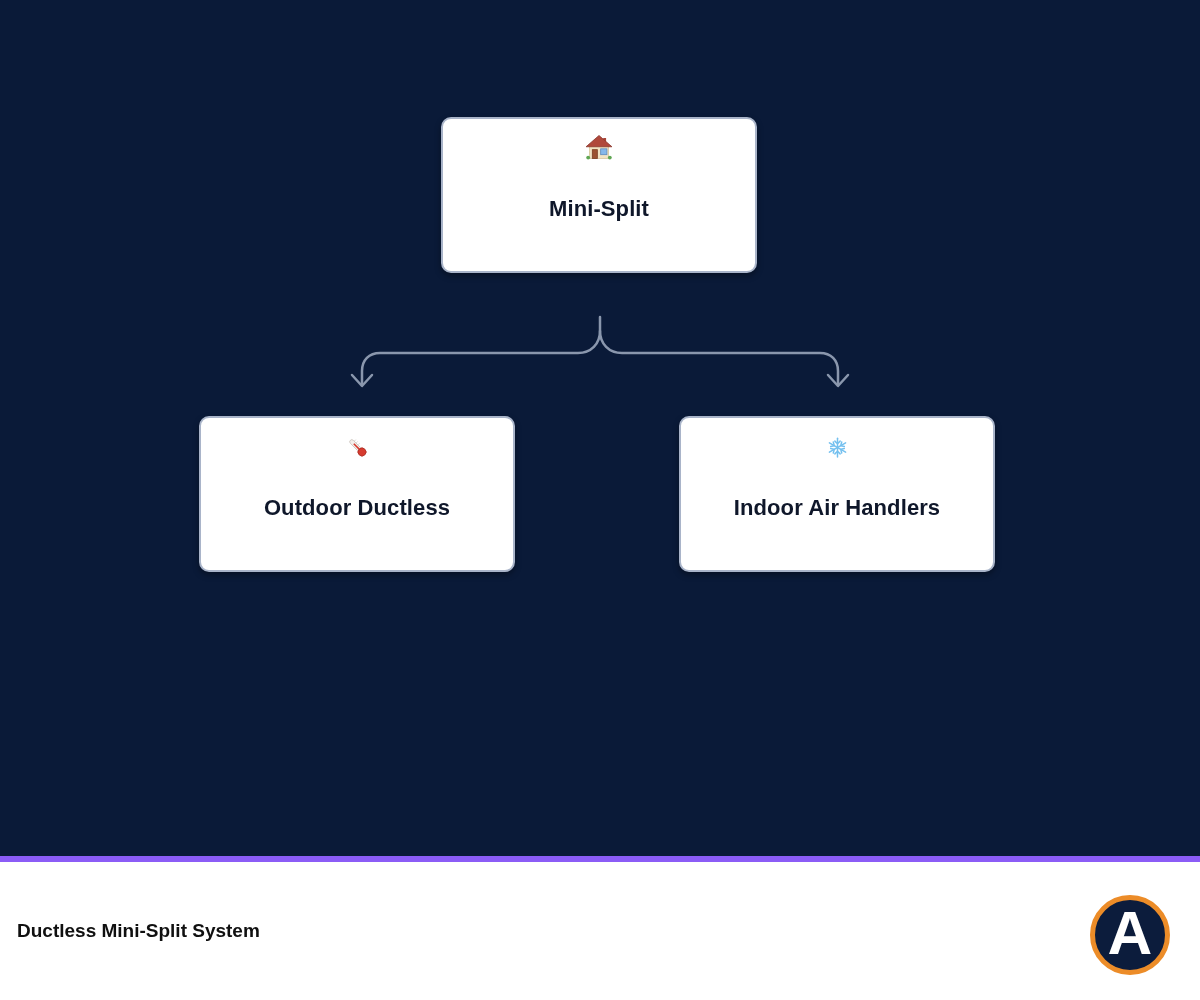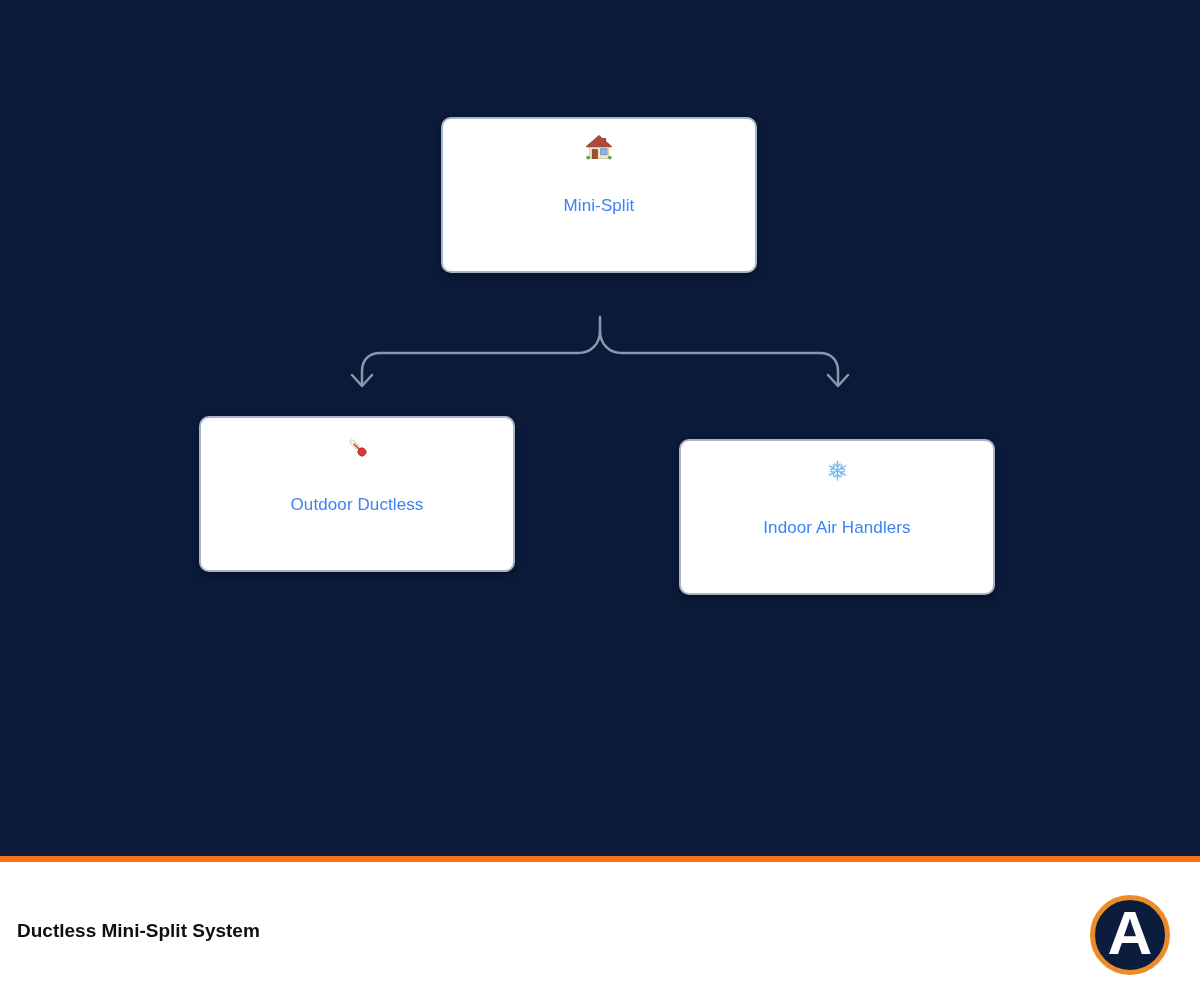--- a/index.html
+++ b/index.html
@@ -31,42 +31,42 @@
     border-radius: 10px;
     box-sizing: border-box;
     box-shadow: 0 3px 6px rgba(0,0,0,0.35);
     display: flex;
     flex-direction: column;
     align-items: center;
     padding-top: 13px;
   }
   .node-root  { left: 441px; top: 117px; }
   .node-left  { left: 199px; top: 416px; }
-  .node-right { left: 679px; top: 439px; }
+  .node-right { left: 679px; top: 416px; }
   .node .icon-wrap {
     height: 32px;
     display: flex;
     align-items: center;
     justify-content: center;
   }
   .node .label {
     margin-top: 32px;
-    font-size: 17px;
-    font-weight: normal;
-    color: #3b82f6;
+    font-size: 22px;
+    font-weight: bold;
+    color: #0f172a;
     letter-spacing: 0.1px;
     text-align: center;
   }
   .footer {
     position: absolute;
     left: 0; top: 856px;
     width: 1200px;
     height: 144px;
     background: #ffffff;
-    border-top: 6px solid #f97316;
+    border-top: 6px solid #8b5cf6;
     box-sizing: border-box;
     display: flex;
     align-items: center;
   }
   .footer-title {
     margin-left: 17px;
     font-size: 19px;
     font-weight: bold;
     color: #101010;
   }

